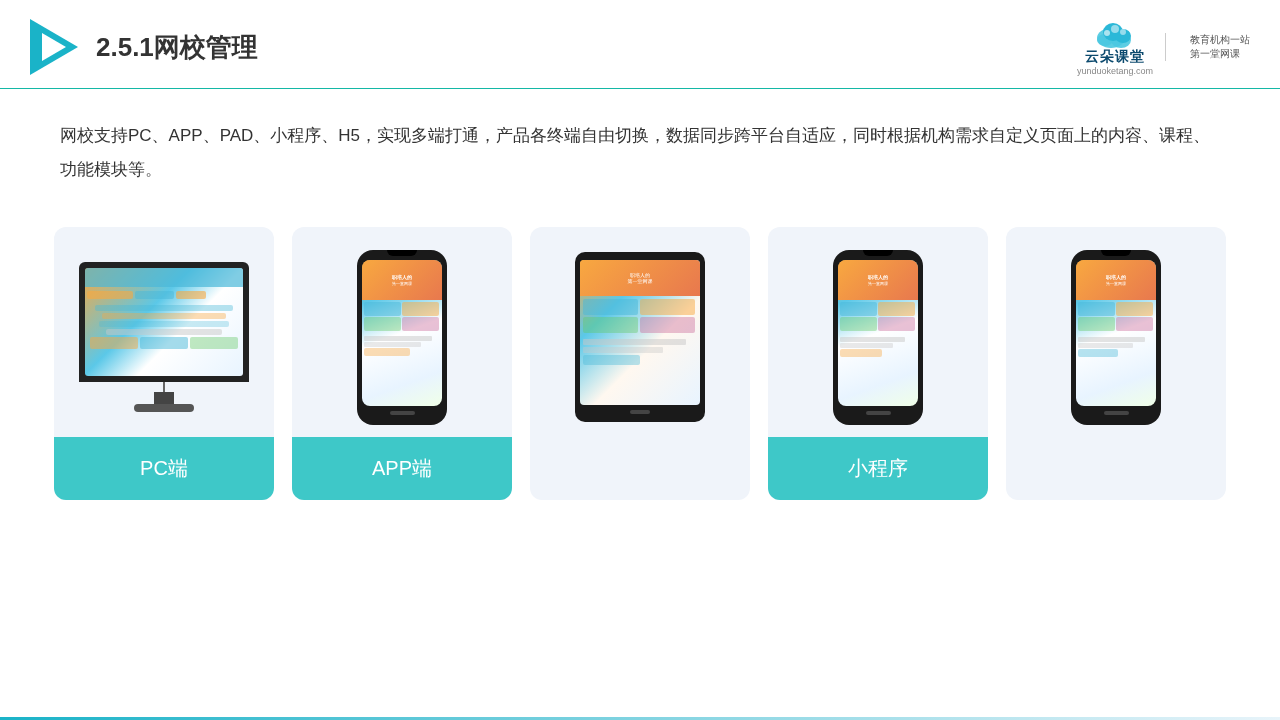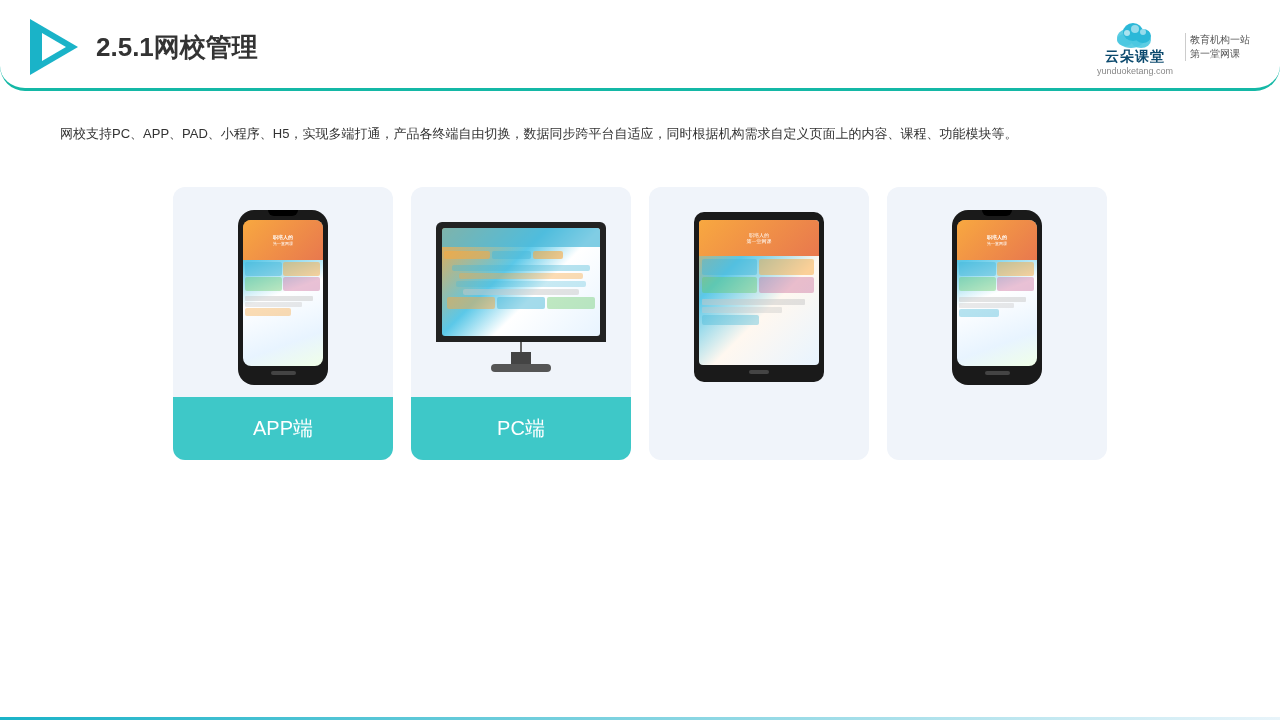--- a/index.html
+++ b/index.html
@@ -11,22 +11,21 @@
       overflow: hidden;
       position: relative;
     }
 
     
     .header {
       display: flex;
       align-items: center;
       justify-content: space-between;
       padding: 18px 30px 12px 30px;
-      border-bottom: 3px solid #14b8a6;
-      border-radius: 25px;
+      border-bottom: 1px solid #14b8a6;
     }
     .header-left {
       display: flex;
       align-items: center;
       gap: 18px;
     }
     .logo-triangle {
       width: 0;
       height: 0;
       border-style: solid;
@@ -76,28 +75,28 @@
     .logo-text-en {
       font-size: 9px;
       color: #888;
     }
     .logo-slogan {
       font-size: 10px;
       color: #555;
       line-height: 1.4;
       text-align: left;
       border-left: 1px solid #ccc;
-      padding-left: 4px;
+      padding-left: 24px;
       margin-left: 4px;
     }
 
     
     .description {
       padding: 30px 60px 10px 60px;
-      font-size: 13px;
+      font-size: 17px;
       color: #333;
       line-height: 2;
     }
 
     
     .cards-container {
       display: flex;
       justify-content: center;
       gap: 18px;
       padding: 30px 50px 30px 50px;
@@ -306,49 +305,20 @@
       <span>第一堂网课</span>
     </div>
   </div>
 </div>
 
 <div class="description">
   <p>网校支持PC、APP、PAD、小程序、H5，实现多端打通，产品各终端自由切换，数据同步跨平台自适应，同时根据机构需求自定义页面上的内容、课程、功能模块等。</p>
 </div>
 
 <div class="cards-container">
-
-  <div class="card">
-    <div class="card-image-area">
-      <div class="phone-frame">
-        <div class="phone-notch"></div>
-        <div class="phone-screen">
-          <div style="height:28%; background:linear-gradient(135deg,#f8a840,#e8784e); display:flex; align-items:center; justify-content:center; padding:2px;">
-            <div style="color:white; font-size:4px; text-align:center; line-height:1.3;">
-              <div style="font-size:5px; font-weight:bold;">职培人的</div>
-              <div style="font-size:4px;">第一堂网课</div>
-            </div>
-          </div>
-          <div style="display:flex; flex-wrap:wrap; gap:1px; padding:2px;">
-            <div style="width:calc(50% - 1px); height:14px; background:rgba(74,184,216,0.5); border-radius:2px;"></div>
-            <div style="width:calc(50% - 1px); height:14px; background:rgba(248,168,64,0.5); border-radius:2px;"></div>
-            <div style="width:calc(50% - 1px); height:14px; background:rgba(100,200,100,0.4); border-radius:2px;"></div>
-            <div style="width:calc(50% - 1px); height:14px; background:rgba(200,100,150,0.4); border-radius:2px;"></div>
-          </div>
-          <div style="padding:2px; display:flex; flex-direction:column; gap:1px; margin-top:1px;">
-            <div style="height:5px; background:rgba(200,200,200,0.5); border-radius:1px; width:90%;"></div>
-            <div style="height:5px; background:rgba(200,200,200,0.4); border-radius:1px; width:75%;"></div>
-            <div style="height:8px; background:rgba(248,168,64,0.4); border-radius:2px; width:60%;"></div>
-          </div>
-        </div>
-        <div class="phone-button"></div>
-      </div>
-    </div>
-    <div class="card-label">APP端</div>
-  </div>
 
   <div class="card">
     <div class="card-image-area">
       <div class="pc-monitor">
         <div class="monitor-frame">
           <div class="monitor-screen">
             <div class="screen-bar"></div>
             <div class="screen-content-row">
               <div class="screen-block" style="width:30%"></div>
               <div class="screen-block-blue" style="width:25%"></div>
@@ -370,20 +340,49 @@
         <div class="monitor-stand-line"></div>
         <div class="monitor-neck"></div>
         <div class="monitor-base"></div>
       </div>
     </div>
     <div class="card-label">PC端</div>
   </div>
 
   <div class="card">
     <div class="card-image-area">
+      <div class="phone-frame">
+        <div class="phone-notch"></div>
+        <div class="phone-screen">
+          <div style="height:28%; background:linear-gradient(135deg,#f8a840,#e8784e); display:flex; align-items:center; justify-content:center; padding:2px;">
+            <div style="color:white; font-size:4px; text-align:center; line-height:1.3;">
+              <div style="font-size:5px; font-weight:bold;">职培人的</div>
+              <div style="font-size:4px;">第一堂网课</div>
+            </div>
+          </div>
+          <div style="display:flex; flex-wrap:wrap; gap:1px; padding:2px;">
+            <div style="width:calc(50% - 1px); height:14px; background:rgba(74,184,216,0.5); border-radius:2px;"></div>
+            <div style="width:calc(50% - 1px); height:14px; background:rgba(248,168,64,0.5); border-radius:2px;"></div>
+            <div style="width:calc(50% - 1px); height:14px; background:rgba(100,200,100,0.4); border-radius:2px;"></div>
+            <div style="width:calc(50% - 1px); height:14px; background:rgba(200,100,150,0.4); border-radius:2px;"></div>
+          </div>
+          <div style="padding:2px; display:flex; flex-direction:column; gap:1px; margin-top:1px;">
+            <div style="height:5px; background:rgba(200,200,200,0.5); border-radius:1px; width:90%;"></div>
+            <div style="height:5px; background:rgba(200,200,200,0.4); border-radius:1px; width:75%;"></div>
+            <div style="height:8px; background:rgba(248,168,64,0.4); border-radius:2px; width:60%;"></div>
+          </div>
+        </div>
+        <div class="phone-button"></div>
+      </div>
+    </div>
+    <div class="card-label">APP端</div>
+  </div>
+
+  <div class="card">
+    <div class="card-image-area">
       <div class="tablet-frame">
         <div class="tablet-screen">
           <div style="height:25%; background:linear-gradient(135deg,#f8a840,#e8784e); display:flex; align-items:center; justify-content:center;">
             <div style="color:white; font-size:5px; text-align:center;">
               <div>职培人的</div>
               <div>第一堂网课</div>
             </div>
           </div>
           <div style="display:flex; flex-wrap:wrap; gap:2px; padding:3px;">
             <div style="width:calc(50% - 2px); height:16px; background:rgba(74,184,216,0.5); border-radius:2px;"></div>
@@ -394,40 +393,68 @@
           <div style="padding:3px; display:flex; flex-direction:column; gap:2px;">
             <div style="height:6px; background:rgba(200,200,200,0.5); border-radius:1px; width:90%;"></div>
             <div style="height:6px; background:rgba(200,200,200,0.4); border-radius:1px; width:70%;"></div>
             <div style="height:10px; background:rgba(74,184,216,0.4); border-radius:2px; width:50%;"></div>
           </div>
         </div>
         <div class="tablet-button"></div>
       </div>
     </div>
   </div>
-
 
   <div class="card">
     <div class="card-image-area">
       <div class="phone-frame">
         <div class="phone-notch"></div>
         <div class="phone-screen">
           <div style="height:28%; background:linear-gradient(135deg,#f8a840,#e8784e); display:flex; align-items:center; justify-content:center; padding:2px;">
             <div style="color:white; font-size:4px; text-align:center; line-height:1.3;">
               <div style="font-size:5px; font-weight:bold;">职培人的</div>
               <div style="font-size:4px;">第一堂网课</div>
             </div>
           </div>
           <div style="display:flex; flex-wrap:wrap; gap:1px; padding:2px;">
             <div style="width:calc(50% - 1px); height:14px; background:rgba(74,184,216,0.5); border-radius:2px;"></div>
             <div style="width:calc(50% - 1px); height:14px; background:rgba(248,168,64,0.5); border-radius:2px;"></div>
             <div style="width:calc(50% - 1px); height:14px; background:rgba(100,200,100,0.4); border-radius:2px;"></div>
             <div style="width:calc(50% - 1px); height:14px; background:rgba(200,100,150,0.4); border-radius:2px;"></div>
           </div>
           <div style="padding:2px; display:flex; flex-direction:column; gap:1px; margin-top:2px;">
+            <div style="height:5px; background:rgba(200,200,200,0.5); border-radius:1px; width:85%;"></div>
+            <div style="height:5px; background:rgba(200,200,200,0.4); border-radius:1px; width:70%;"></div>
+            <div style="height:8px; background:rgba(248,168,64,0.4); border-radius:2px; width:55%;"></div>
+          </div>
+        </div>
+        <div class="phone-button"></div>
+      </div>
+    </div>
+    <div class="card-label">小程序</div>
+  </div>
+
+  <div class="card">
+    <div class="card-image-area">
+      <div class="phone-frame">
+        <div class="phone-notch"></div>
+        <div class="phone-screen">
+          <div style="height:28%; background:linear-gradient(135deg,#f8a840,#e8784e); display:flex; align-items:center; justify-content:center; padding:2px;">
+            <div style="color:white; font-size:4px; text-align:center; line-height:1.3;">
+              <div style="font-size:5px; font-weight:bold;">职培人的</div>
+              <div style="font-size:4px;">第一堂网课</div>
+            </div>
+          </div>
+          <div style="display:flex; flex-wrap:wrap; gap:1px; padding:2px;">
+            <div style="width:calc(50% - 1px); height:14px; background:rgba(74,184,216,0.5); border-radius:2px;"></div>
+            <div style="width:calc(50% - 1px); height:14px; background:rgba(248,168,64,0.5); border-radius:2px;"></div>
+            <div style="width:calc(50% - 1px); height:14px; background:rgba(100,200,100,0.4); border-radius:2px;"></div>
+            <div style="width:calc(50% - 1px); height:14px; background:rgba(200,100,150,0.4); border-radius:2px;"></div>
+          </div>
+          <div style="padding:2px; display:flex; flex-direction:column; gap:1px; margin-top:2px;">
             <div style="height:5px; background:rgba(200,200,200,0.5); border-radius:1px; width:88%;"></div>
             <div style="height:5px; background:rgba(200,200,200,0.4); border-radius:1px; width:72%;"></div>
             <div style="height:8px; background:rgba(74,184,216,0.4); border-radius:2px; width:52%;"></div>
           </div>
         </div>
         <div class="phone-button"></div>
       </div>
     </div>
   </div>
 

